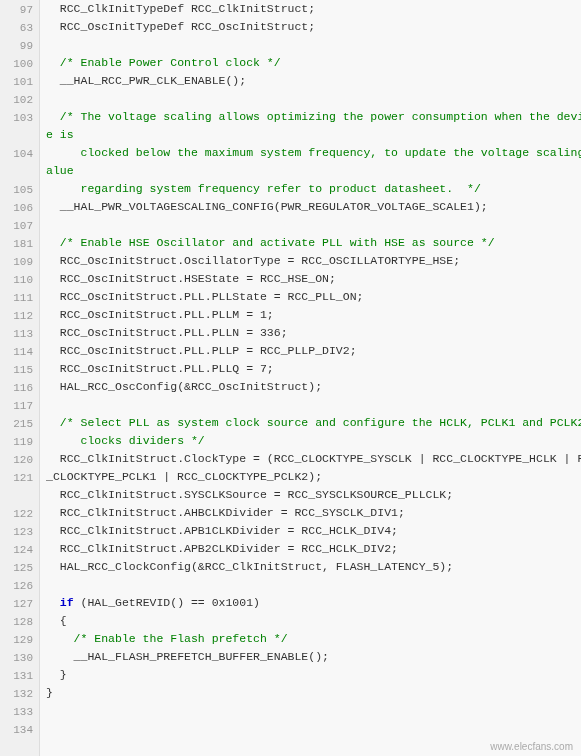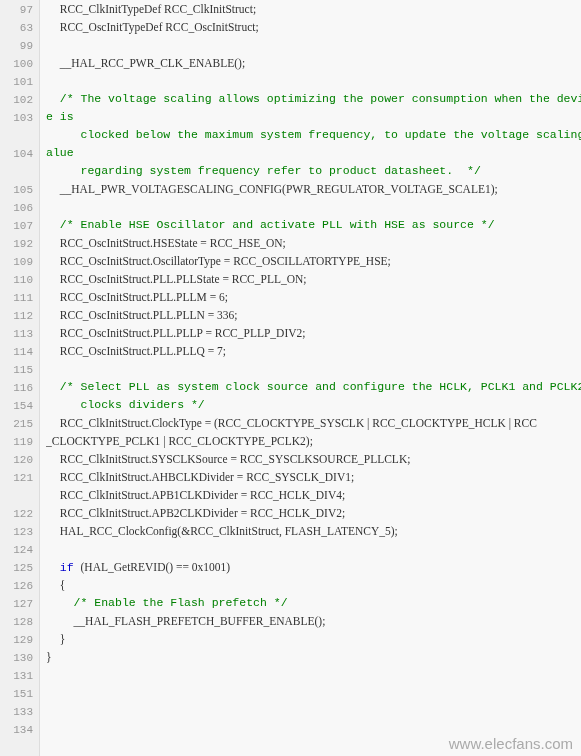--- a/index.html
+++ b/index.html
@@ -57,30 +57,30 @@
       white-space: nowrap;
       overflow: hidden;
       color: #333;
       font-size: 11.5px;
     }
 
     .code-line.empty {
       height: 18px;
     }
 
-    .kw { color: #0000cc; font-weight: normal; }
+    .kw { color: #0000cc; font-weight: bold; }
     .comment { color: #008000; }
-    .normal { color: #333; font-family: Liberation Serif, serif; }
+    .normal { color: #333; }
 
     .watermark {
       position: absolute;
       bottom: 4px;
       right: 8px;
       color: #aaa;
-      font-size: 15px;
+      font-size: 10px;
       font-family: Arial, sans-serif;
     }
   </style>
 </head>
 <body>
 
 <div class="code-container">
   <div class="line-numbers">
     <span class="line-number">97</span>
     <span class="line-number">63</span>
@@ -88,71 +88,73 @@
     <span class="line-number">100</span>
     <span class="line-number">101</span>
     <span class="line-number">102</span>
     <span class="line-number">103</span>
     <span class="line-number"></span>
     <span class="line-number">104</span>
     <span class="line-number"></span>
     <span class="line-number">105</span>
     <span class="line-number">106</span>
     <span class="line-number">107</span>
-    <span class="line-number">192</span>
+    <span class="line-number">181</span>
     <span class="line-number">109</span>
     <span class="line-number">110</span>
     <span class="line-number">111</span>
     <span class="line-number">112</span>
     <span class="line-number">113</span>
     <span class="line-number">114</span>
     <span class="line-number">115</span>
     <span class="line-number">116</span>
-    <span class="line-number">154</span>
+    <span class="line-number">117</span>
     <span class="line-number">215</span>
     <span class="line-number">119</span>
     <span class="line-number">120</span>
     <span class="line-number">121</span>
     <span class="line-number"></span>
     <span class="line-number">122</span>
     <span class="line-number">123</span>
     <span class="line-number">124</span>
     <span class="line-number">125</span>
     <span class="line-number">126</span>
     <span class="line-number">127</span>
     <span class="line-number">128</span>
     <span class="line-number">129</span>
     <span class="line-number">130</span>
     <span class="line-number">131</span>
-    <span class="line-number">151</span>
+    <span class="line-number">132</span>
     <span class="line-number">133</span>
     <span class="line-number">134</span>
   </div>
 
   <div class="code-content">
     <span class="code-line">&nbsp;&nbsp;<span class="normal">RCC_ClkInitTypeDef RCC_ClkInitStruct;</span></span>
     <span class="code-line">&nbsp;&nbsp;<span class="normal">RCC_OscInitTypeDef RCC_OscInitStruct;</span></span>
     <span class="code-line empty">&nbsp;</span>
+    <span class="code-line">&nbsp;&nbsp;<span class="comment">/* Enable Power Control clock */</span></span>
     <span class="code-line">&nbsp;&nbsp;<span class="normal">__HAL_RCC_PWR_CLK_ENABLE();</span></span>
     <span class="code-line empty">&nbsp;</span>
     <span class="code-line">&nbsp;&nbsp;<span class="comment">/* The voltage scaling allows optimizing the power consumption when the devic</span></span>
     <span class="code-line"><span class="comment">e is</span></span>
     <span class="code-line">&nbsp;&nbsp;&nbsp;&nbsp;&nbsp;<span class="comment">clocked below the maximum system frequency, to update the voltage scaling v</span></span>
     <span class="code-line"><span class="comment">alue</span></span>
     <span class="code-line">&nbsp;&nbsp;&nbsp;&nbsp;&nbsp;<span class="comment">regarding system frequency refer to product datasheet.&nbsp; */</span></span>
     <span class="code-line">&nbsp;&nbsp;<span class="normal">__HAL_PWR_VOLTAGESCALING_CONFIG(PWR_REGULATOR_VOLTAGE_SCALE1);</span></span>
     <span class="code-line empty">&nbsp;</span>
     <span class="code-line">&nbsp;&nbsp;<span class="comment">/* Enable HSE Oscillator and activate PLL with HSE as source */</span></span>
+    <span class="code-line">&nbsp;&nbsp;<span class="normal">RCC_OscInitStruct.OscillatorType = RCC_OSCILLATORTYPE_HSE;</span></span>
     <span class="code-line">&nbsp;&nbsp;<span class="normal">RCC_OscInitStruct.HSEState = RCC_HSE_ON;</span></span>
-    <span class="code-line">&nbsp;&nbsp;<span class="normal">RCC_OscInitStruct.OscillatorType = RCC_OSCILLATORTYPE_HSE;</span></span>
     <span class="code-line">&nbsp;&nbsp;<span class="normal">RCC_OscInitStruct.PLL.PLLState = RCC_PLL_ON;</span></span>
-    <span class="code-line">&nbsp;&nbsp;<span class="normal">RCC_OscInitStruct.PLL.PLLM = 6;</span></span>
+    <span class="code-line">&nbsp;&nbsp;<span class="normal">RCC_OscInitStruct.PLL.PLLM = 1;</span></span>
     <span class="code-line">&nbsp;&nbsp;<span class="normal">RCC_OscInitStruct.PLL.PLLN = 336;</span></span>
     <span class="code-line">&nbsp;&nbsp;<span class="normal">RCC_OscInitStruct.PLL.PLLP = RCC_PLLP_DIV2;</span></span>
     <span class="code-line">&nbsp;&nbsp;<span class="normal">RCC_OscInitStruct.PLL.PLLQ = 7;</span></span>
+    <span class="code-line">&nbsp;&nbsp;<span class="normal">HAL_RCC_OscConfig(&amp;RCC_OscInitStruct);</span></span>
     <span class="code-line empty">&nbsp;</span>
     <span class="code-line">&nbsp;&nbsp;<span class="comment">/* Select PLL as system clock source and configure the HCLK, PCLK1 and PCLK2</span></span>
     <span class="code-line">&nbsp;&nbsp;&nbsp;&nbsp;&nbsp;<span class="comment">clocks dividers */</span></span>
     <span class="code-line">&nbsp;&nbsp;<span class="normal">RCC_ClkInitStruct.ClockType = (RCC_CLOCKTYPE_SYSCLK | RCC_CLOCKTYPE_HCLK | RCC</span></span>
     <span class="code-line"><span class="normal">_CLOCKTYPE_PCLK1 | RCC_CLOCKTYPE_PCLK2);</span></span>
     <span class="code-line">&nbsp;&nbsp;<span class="normal">RCC_ClkInitStruct.SYSCLKSource = RCC_SYSCLKSOURCE_PLLCLK;</span></span>
     <span class="code-line">&nbsp;&nbsp;<span class="normal">RCC_ClkInitStruct.AHBCLKDivider = RCC_SYSCLK_DIV1;</span></span>
     <span class="code-line">&nbsp;&nbsp;<span class="normal">RCC_ClkInitStruct.APB1CLKDivider = RCC_HCLK_DIV4;</span></span>
     <span class="code-line">&nbsp;&nbsp;<span class="normal">RCC_ClkInitStruct.APB2CLKDivider = RCC_HCLK_DIV2;</span></span>
     <span class="code-line">&nbsp;&nbsp;<span class="normal">HAL_RCC_ClockConfig(&amp;RCC_ClkInitStruct, FLASH_LATENCY_5);</span></span>

